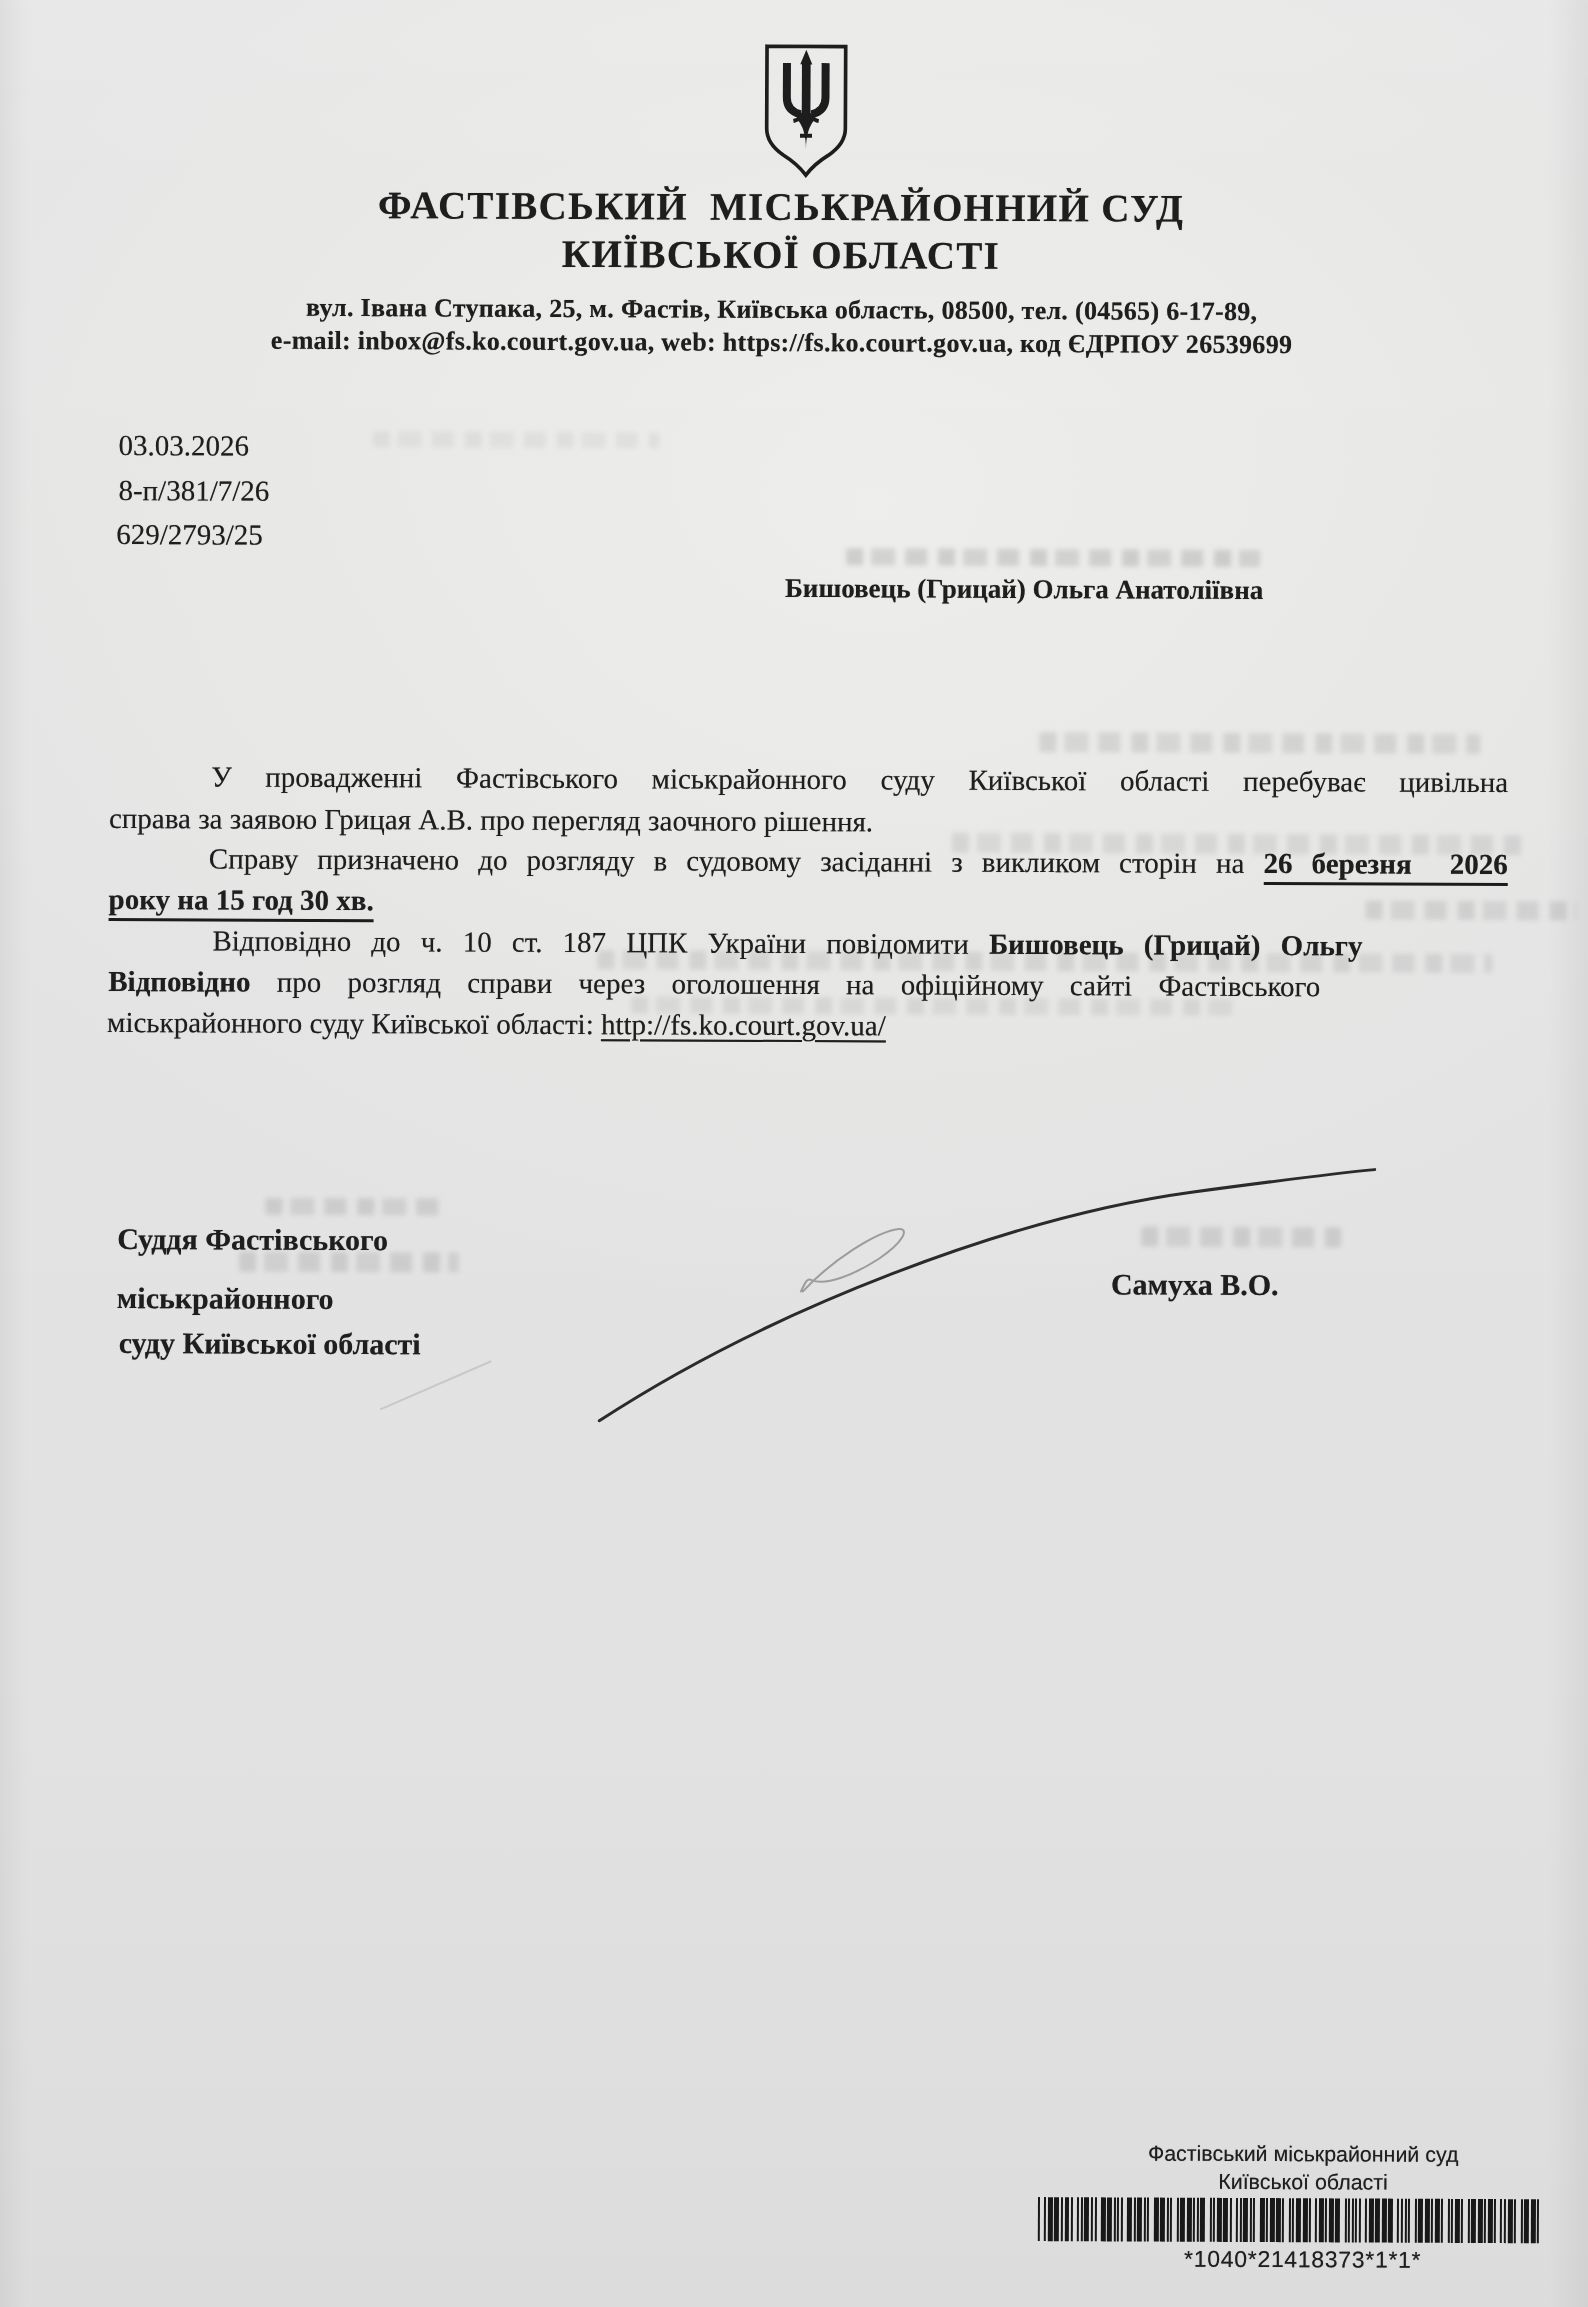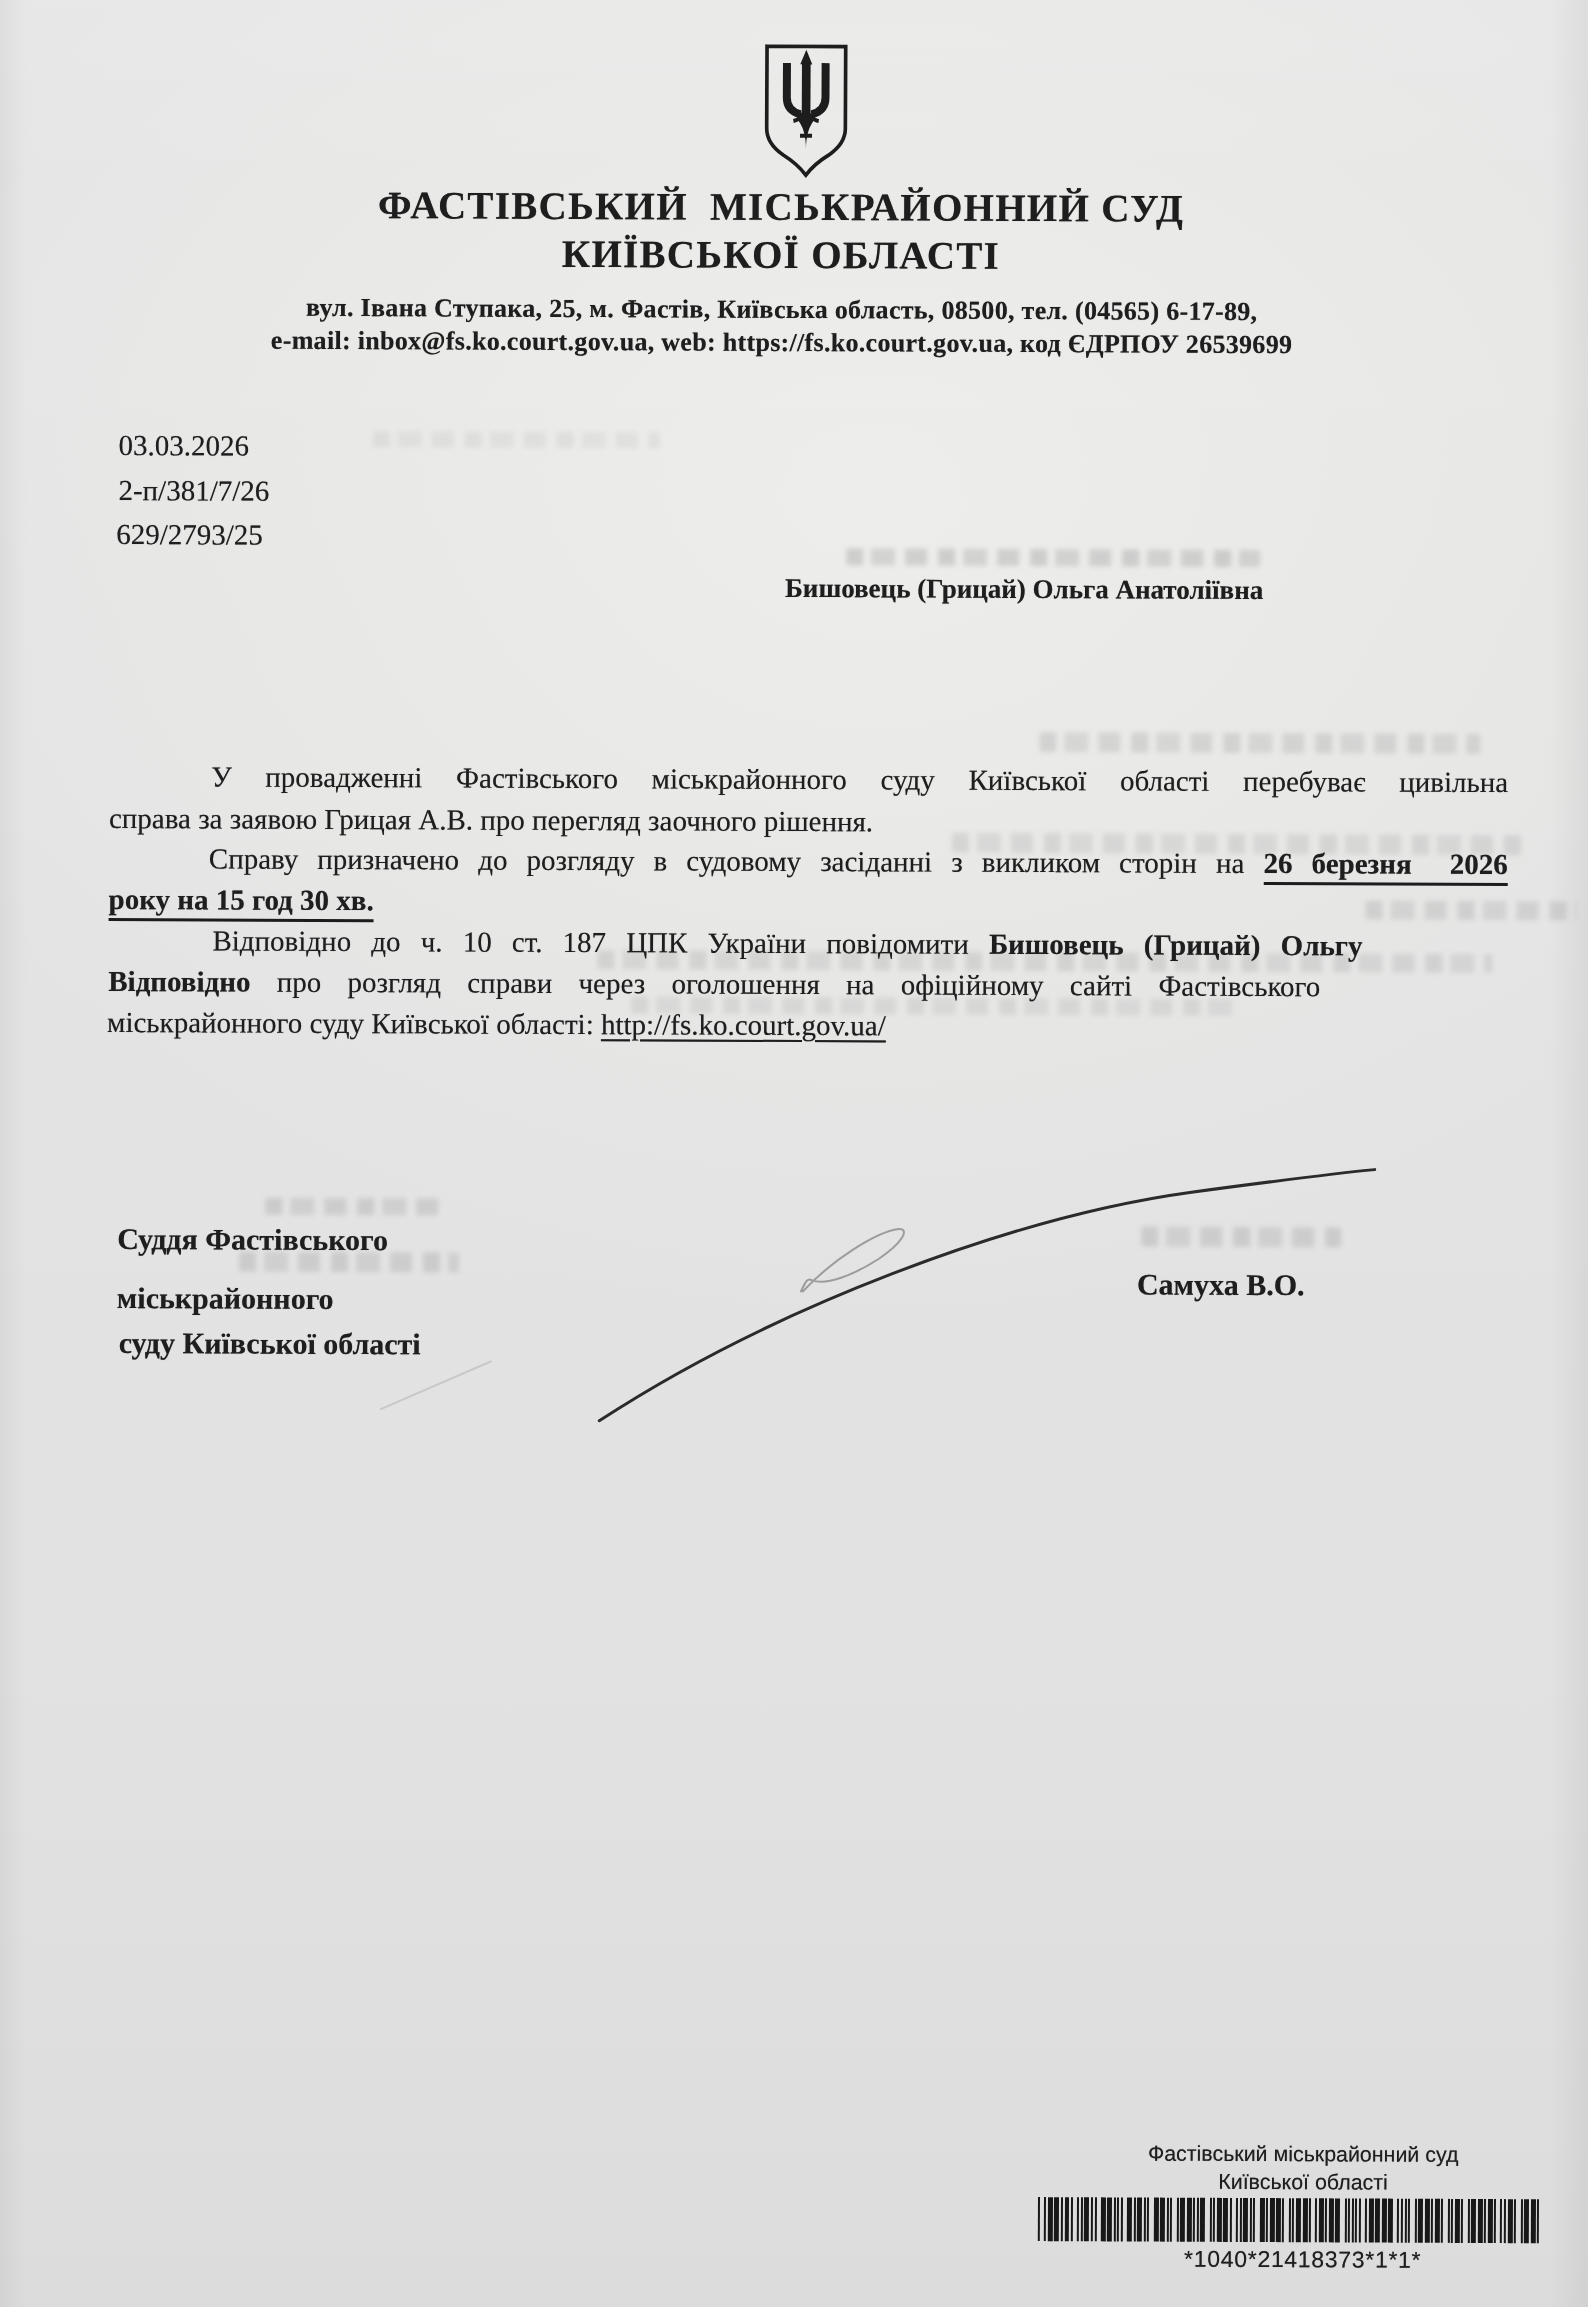--- a/index.html
+++ b/index.html
@@ -72,39 +72,39 @@
         <path d="M58,136 h18 v6 h-18 z" fill="#1d1d1d"></path>
       </svg>
     </div>
 
     <div class="abs ink center title-line" style="left:247px; top:184px; width:1069px;">ФАСТІВСЬКИЙ  МІСЬКРАЙОННИЙ СУД</div>
     <div class="abs ink center title-line" style="left:247px; top:232px; width:1069px;">КИЇВСЬКОЇ ОБЛАСТІ</div>
     <div class="abs ink center addr-line" style="left:215px; top:295px; width:1135px;">вул. Івана Ступака, 25, м. Фастів, Київська область, 08500, тел. (04565) 6-17-89,</div>
     <div class="abs ink center addr-line" style="left:215px; top:328px; width:1135px;">e-mail: inbox@fs.ko.court.gov.ua, web: https://fs.ko.court.gov.ua, код ЄДРПОУ 26539699</div>
 
     <div class="abs ink case-line" style="left:120px; top:427px;">03.03.2026</div>
-    <div class="abs ink case-line" style="left:120px; top:472px;">2-п/381/7/26</div>
+    <div class="abs ink case-line" style="left:120px; top:472px;">8-п/381/7/26</div>
     <div class="abs ink case-line" style="left:118px; top:516px;">629/2793/25</div>
 
     <div class="abs ink b" style="left:787px; top:573px; font-size:27px; white-space:pre;">Бишовець (Грицай) Ольга Анатоліївна</div>
 
     <div class="abs ink body-line jline" style="left:112px; top:763px; width:1399px; text-indent:102px;">У провадженні Фастівського міськрайонного суду Київської області перебуває цивільна</div>
     <div class="abs ink body-line" style="left:112px; top:805px;">справа за заявою Грицая А.В. про перегляд заочного рішення.</div>
 
     <div class="abs body-line jline ink" style="left:112px; top:845px; width:1399px; text-indent:100px;"><span>Справу призначено до розгляду в судовому засіданні з викликом сторін на </span><span class="date-u">26 березня  2026</span></div>
     <div class="abs ink body-line" style="left:112px; top:886px;"><span class="date-u">року на 15 год 30 хв.</span></div>
 
     <div class="abs body-line jline ink" style="left:112px; top:927px; width:1254px; text-indent:104px;"><span>Відповідно до ч. 10 ст. 187 ЦПК України повідомити </span><span class="b">Бишовець (Грицай) Ольгу</span></div>
     <div class="abs body-line jline ink" style="left:112px; top:968px; width:1212px;"><span class="b">Відповідно</span><span> про розгляд справи через оголошення на офіційному сайті Фастівського</span></div>
     <div class="abs ink body-line" style="left:111px; top:1009px;"><span>міськрайонного суду Київської області: </span><span class="url-u">http://fs.ko.court.gov.ua/</span></div>
 
     <div class="abs ink judge-line" style="left:122px; top:1225px;">Суддя Фастівського</div>
     <div class="abs ink judge-line" style="left:122px; top:1284px;">міськрайонного</div>
     <div class="abs ink judge-line" style="left:124px; top:1329px;">суду Київської області</div>
-    <div class="abs ink judge-line" style="left:1142px; top:1266px;">Самуха В.О.</div>
+    <div class="abs ink judge-line" style="left:1116px; top:1266px;">Самуха В.О.</div>
 
     <svg class="abs" style="left:361px; top:1129px;" width="1069" height="314" viewBox="0 0 1600 470">
       <path d="M365,438 C620,270 980,130 1250,92 C1380,74 1472,62 1524,57" fill="none" stroke="#2b2b2b" stroke-width="4.5" stroke-linecap="round"></path>
       <path d="M669,243 C710,198 778,153 812,149 C828,148 820,168 782,194 C745,218 703,235 682,226 C674,222 672,232 666,243" fill="none" stroke="#8f8f8f" stroke-width="3" stroke-linecap="round" opacity="0.85"></path>
       <path d="M38,422 L202,350" fill="none" stroke="#bdbdbd" stroke-width="3" stroke-linecap="round" opacity="0.7"></path>
     </svg>
 
     <div class="abs ink sans center" style="left:1045px; top:2140px; width:534px; font-size:21.4px;">Фастівський міськрайонний суд</div>
     <div class="abs ink sans center" style="left:1045px; top:2168px; width:534px; font-size:21.4px;">Київської області</div>
     <div class="barcode" id="barcode" style="left: 1047px; top: 2196px; width: 501px;">

